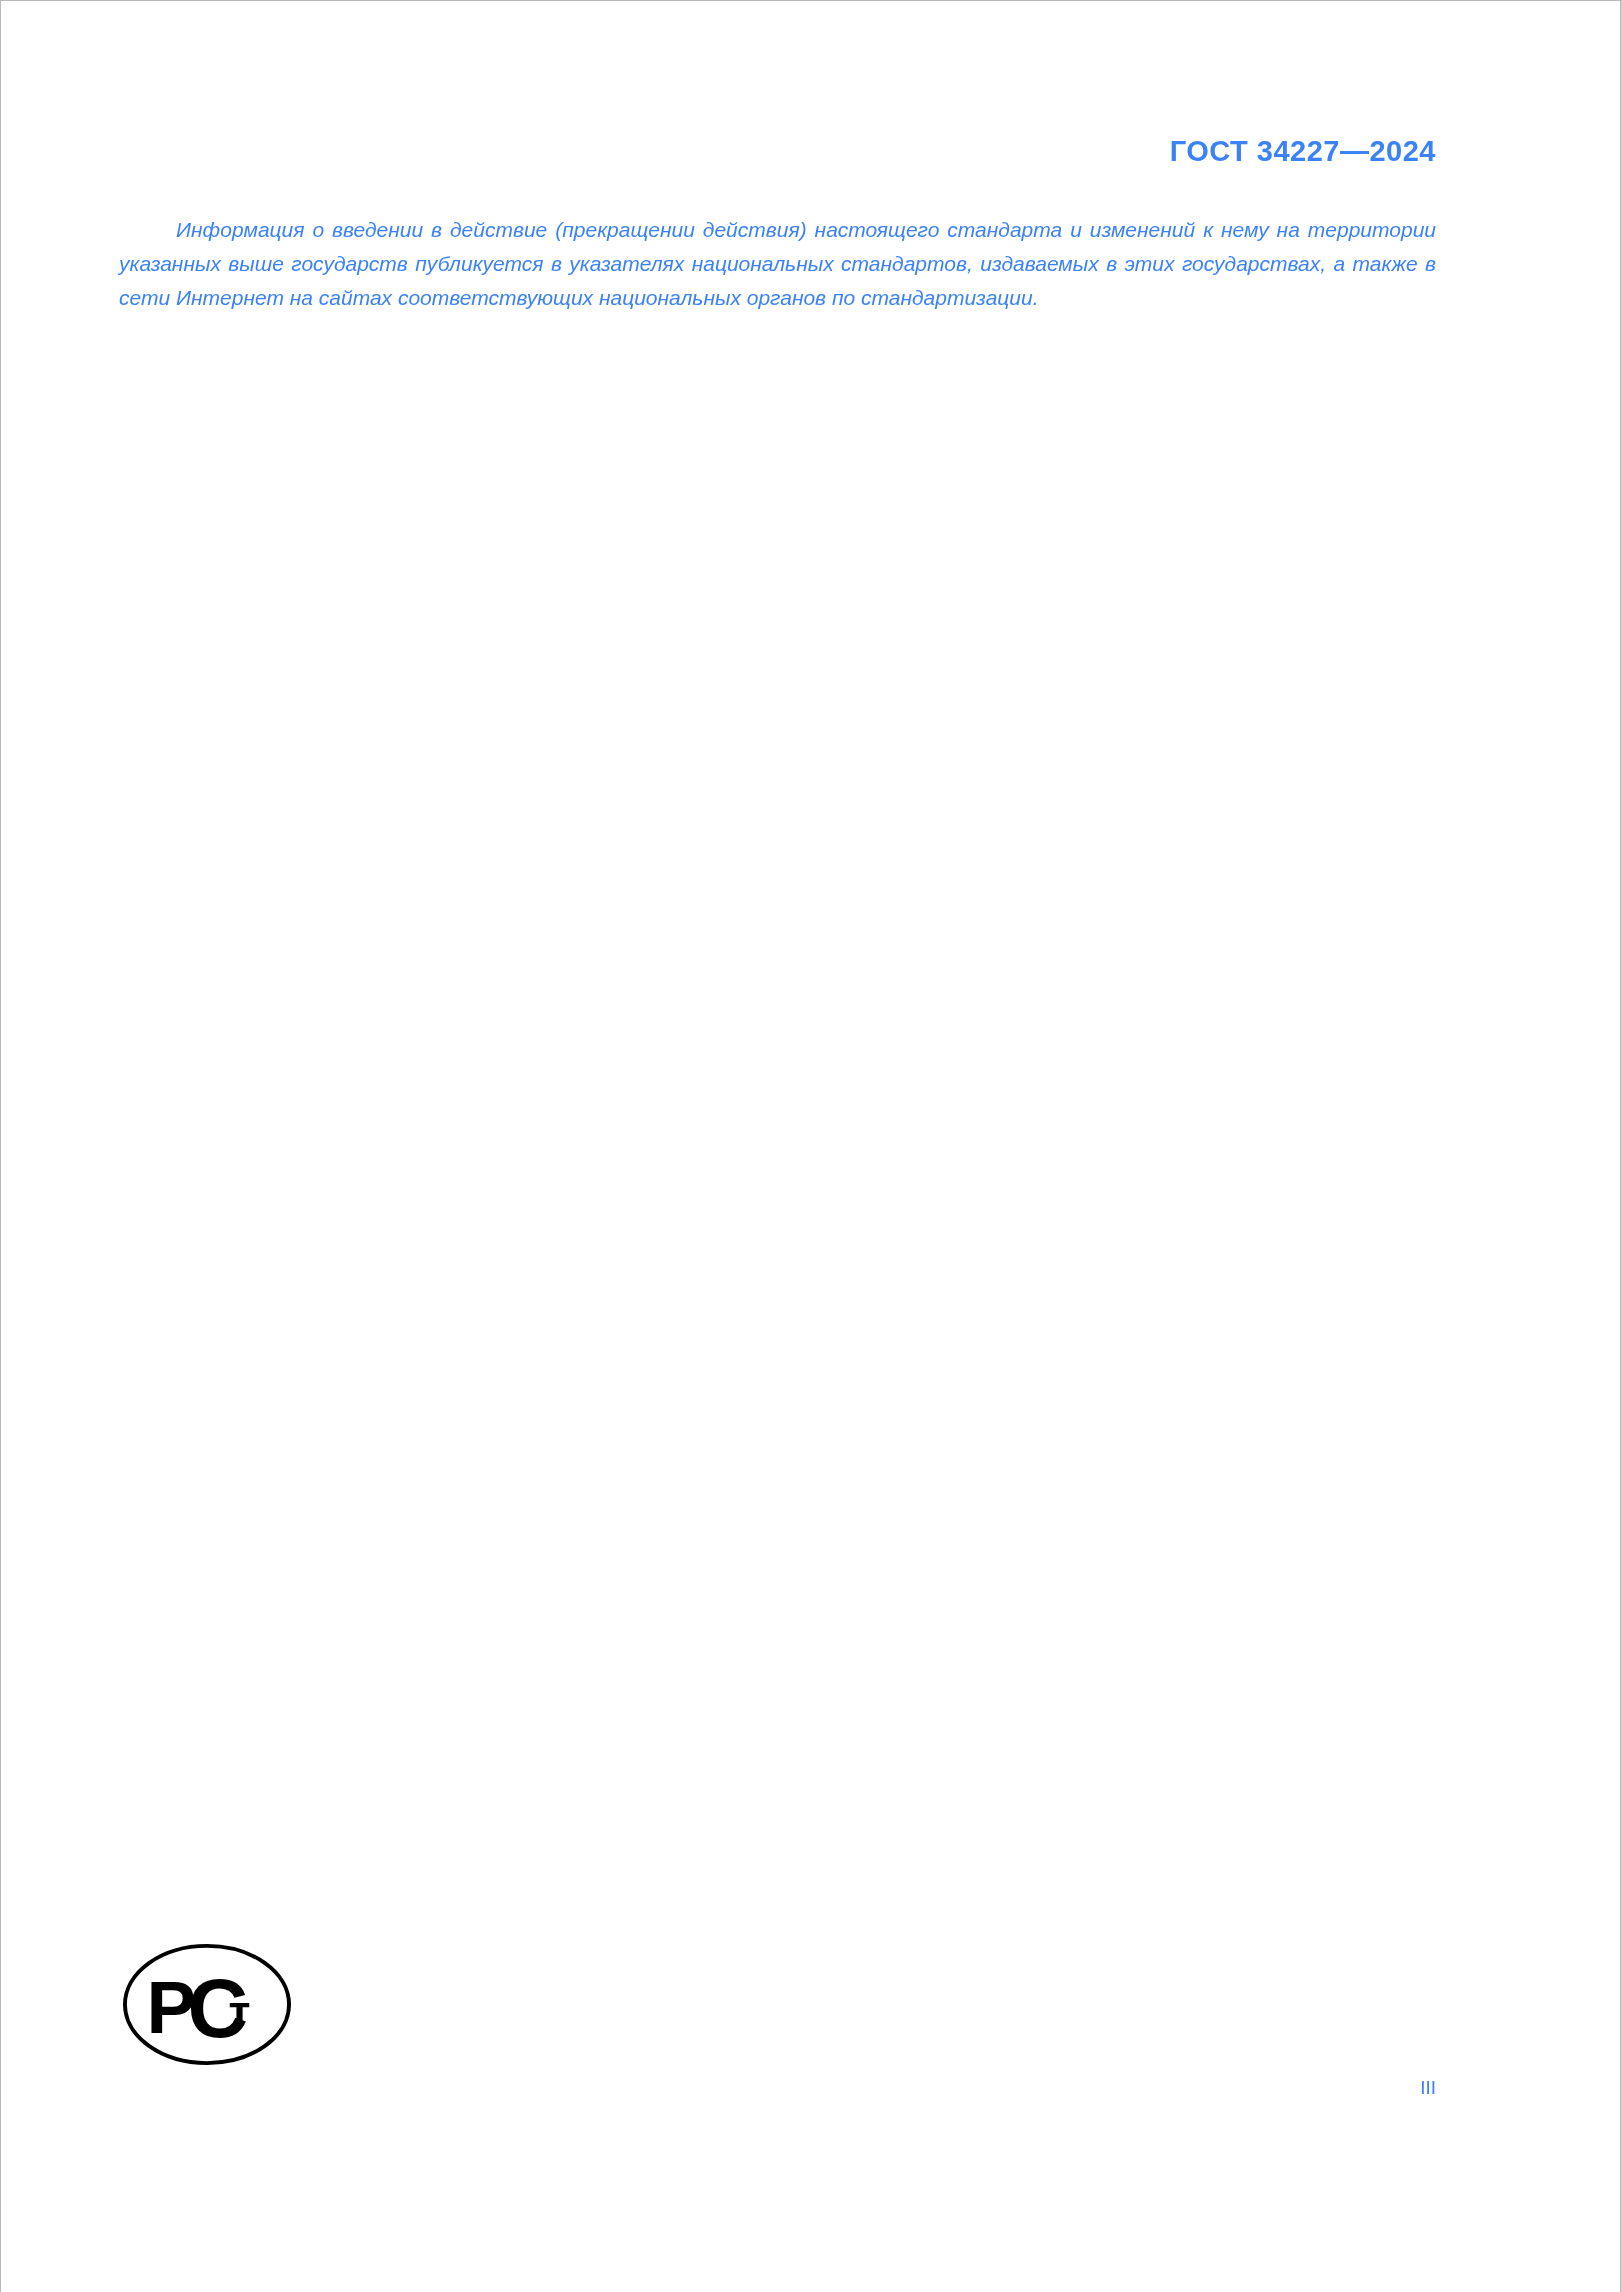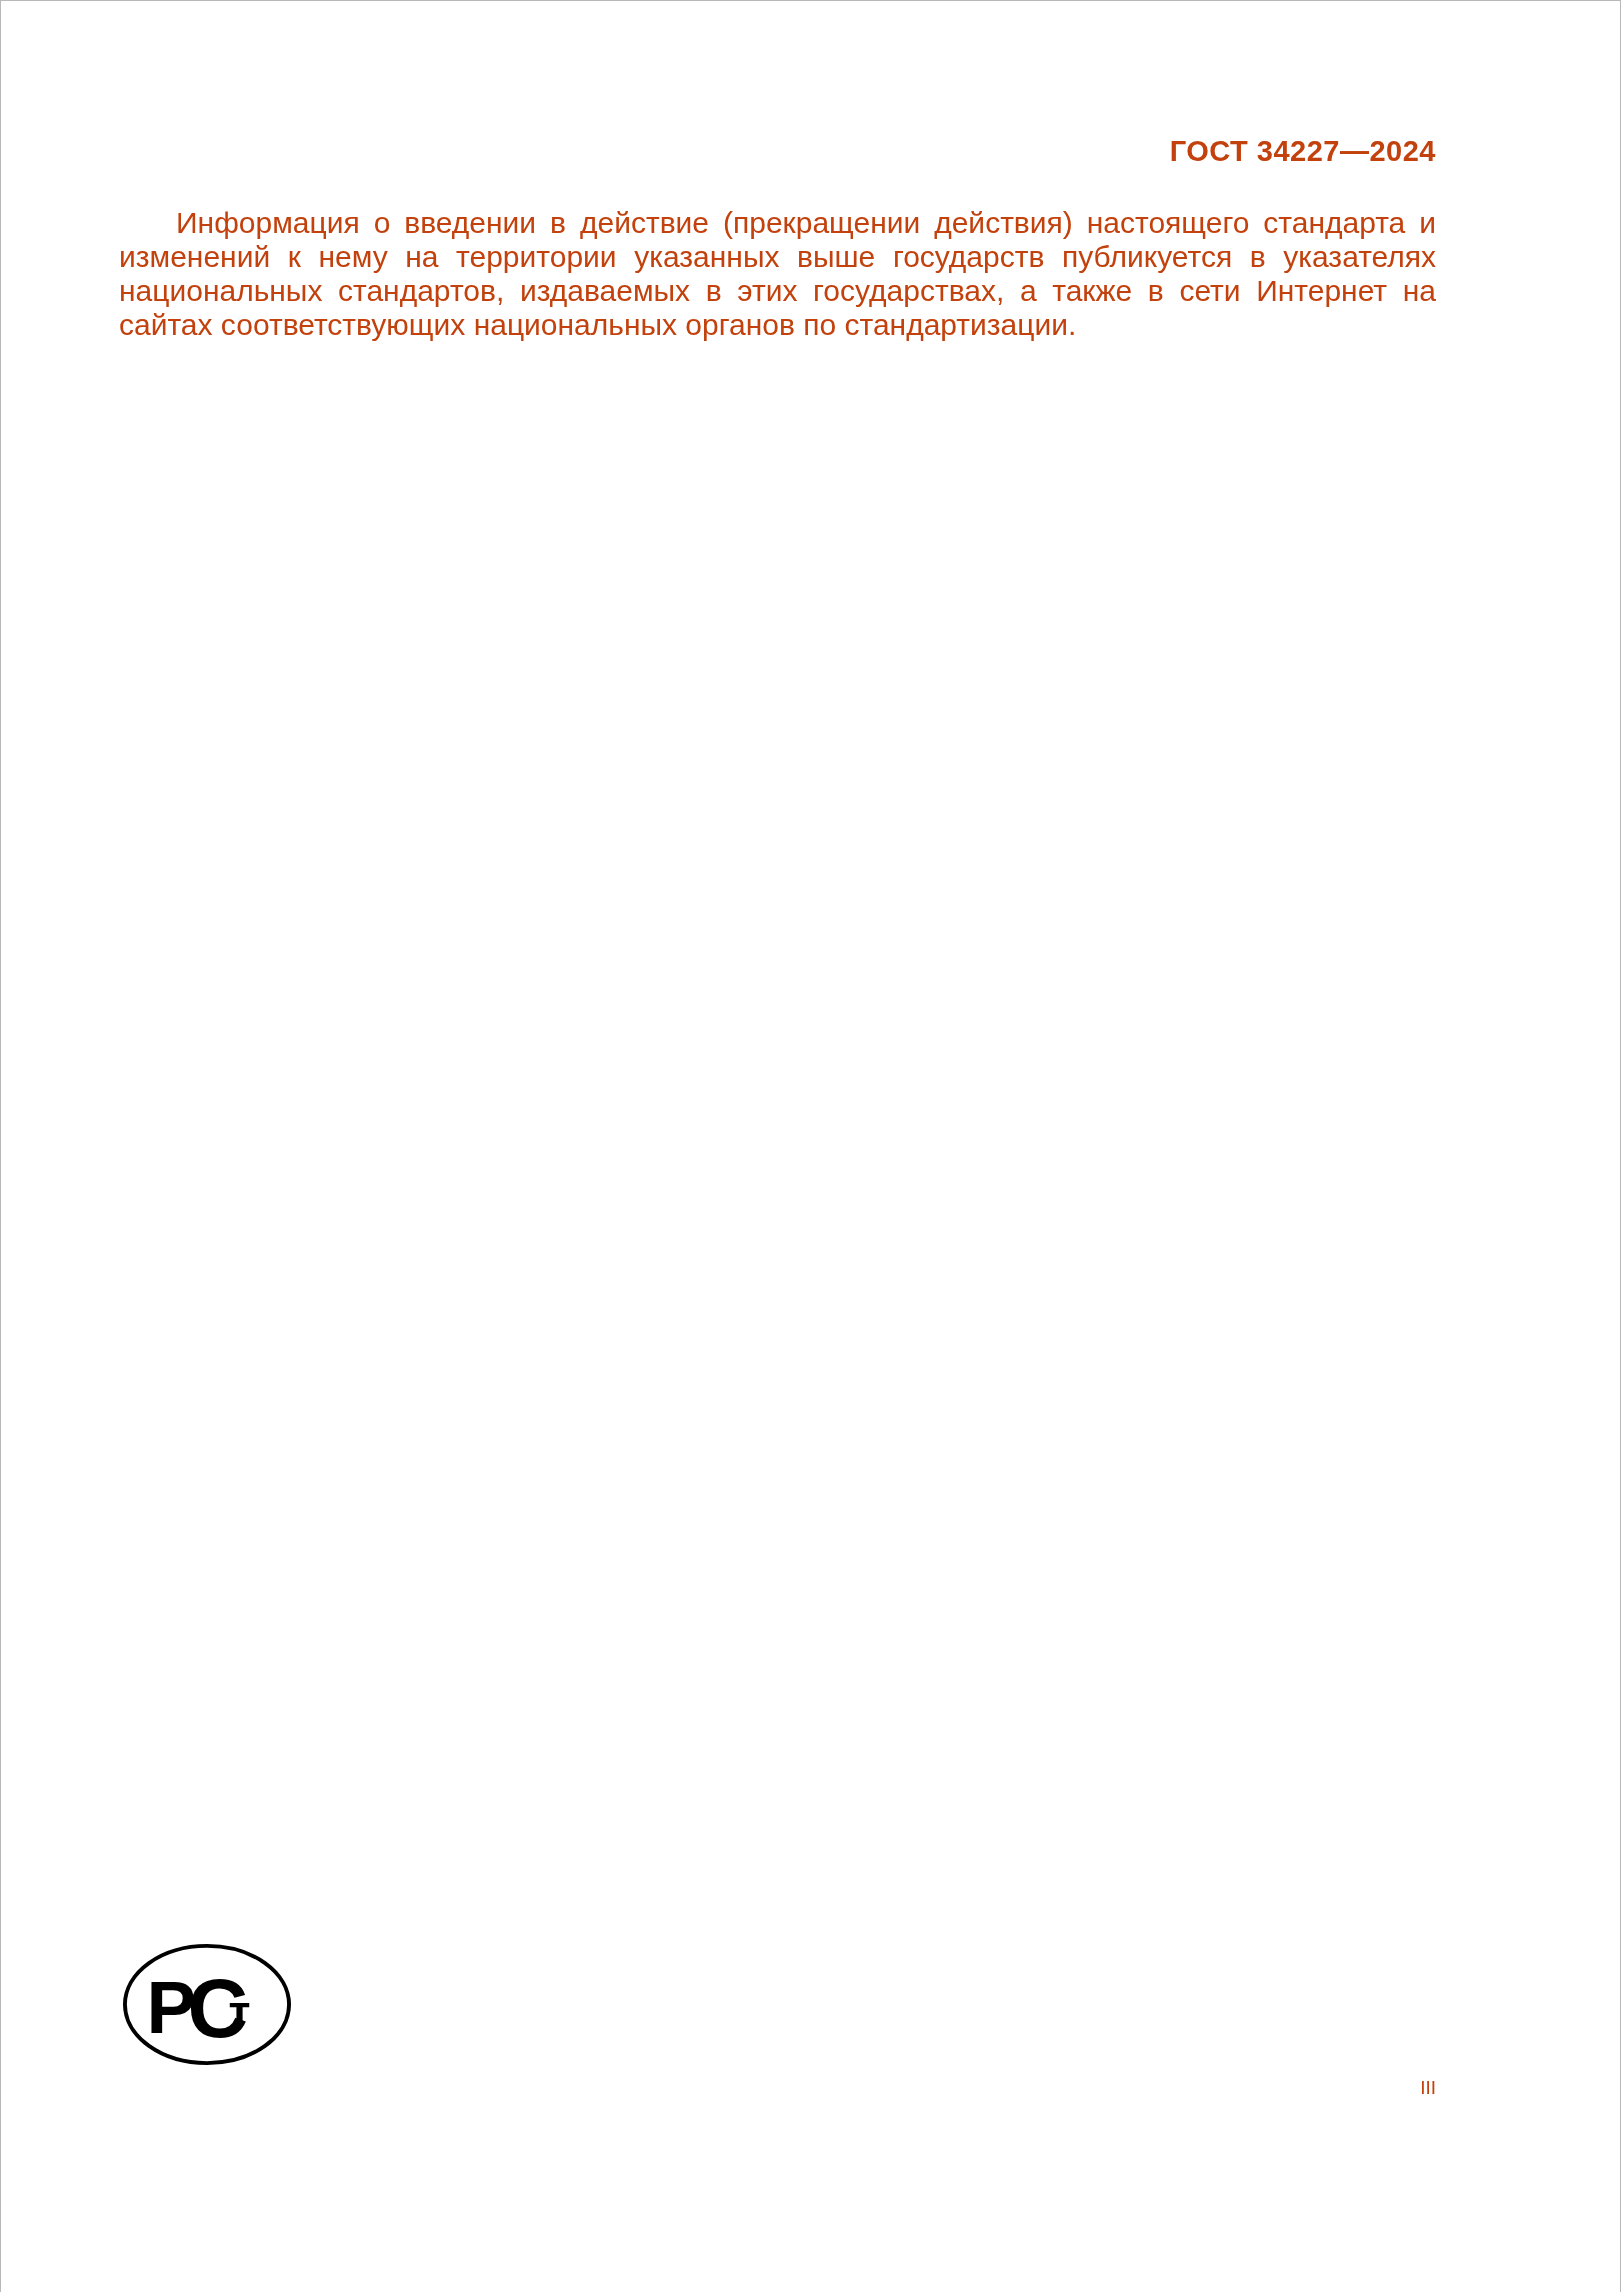--- a/index.html
+++ b/index.html
@@ -5,45 +5,47 @@
   * { margin: 0; padding: 0; box-sizing: border-box; }
   html, body { background: #ffffff; }
   .page {
     position: relative;
     width: 1621px;
     height: 2293px;
     margin: 0 auto;
     background: #ffffff;
     border: 1px solid #b8b8b8;
     font-family: "Liberation Sans", "DejaVu Sans", sans-serif;
-    color: #c2410c;
+    color: #3b82f6;
     overflow: hidden;
   }
   .doc-header {
     position: absolute;
     top: 134px;
     left: 118px;
     right: 184px;
     text-align: right;
     font-weight: bold;
     font-size: 29px;
     letter-spacing: 0.5px;
   }
   .intro {
     position: absolute;
     top: 205px;
     left: 118px;
     right: 184px;
   }
   .intro p {
-    font-size: 30px;
+    font-style: italic;
+    font-size: 21px;
     line-height: 34px;
     text-align: justify;
     text-indent: 57px;
     hyphens: auto;
+    margin-top: 7px;
   }
   .copyright {
     position: absolute;
     top: 1864px;
     left: 118px;
     right: 184px;
     text-align: right;
     font-size: 28px;
   }
   .bottom-block {

